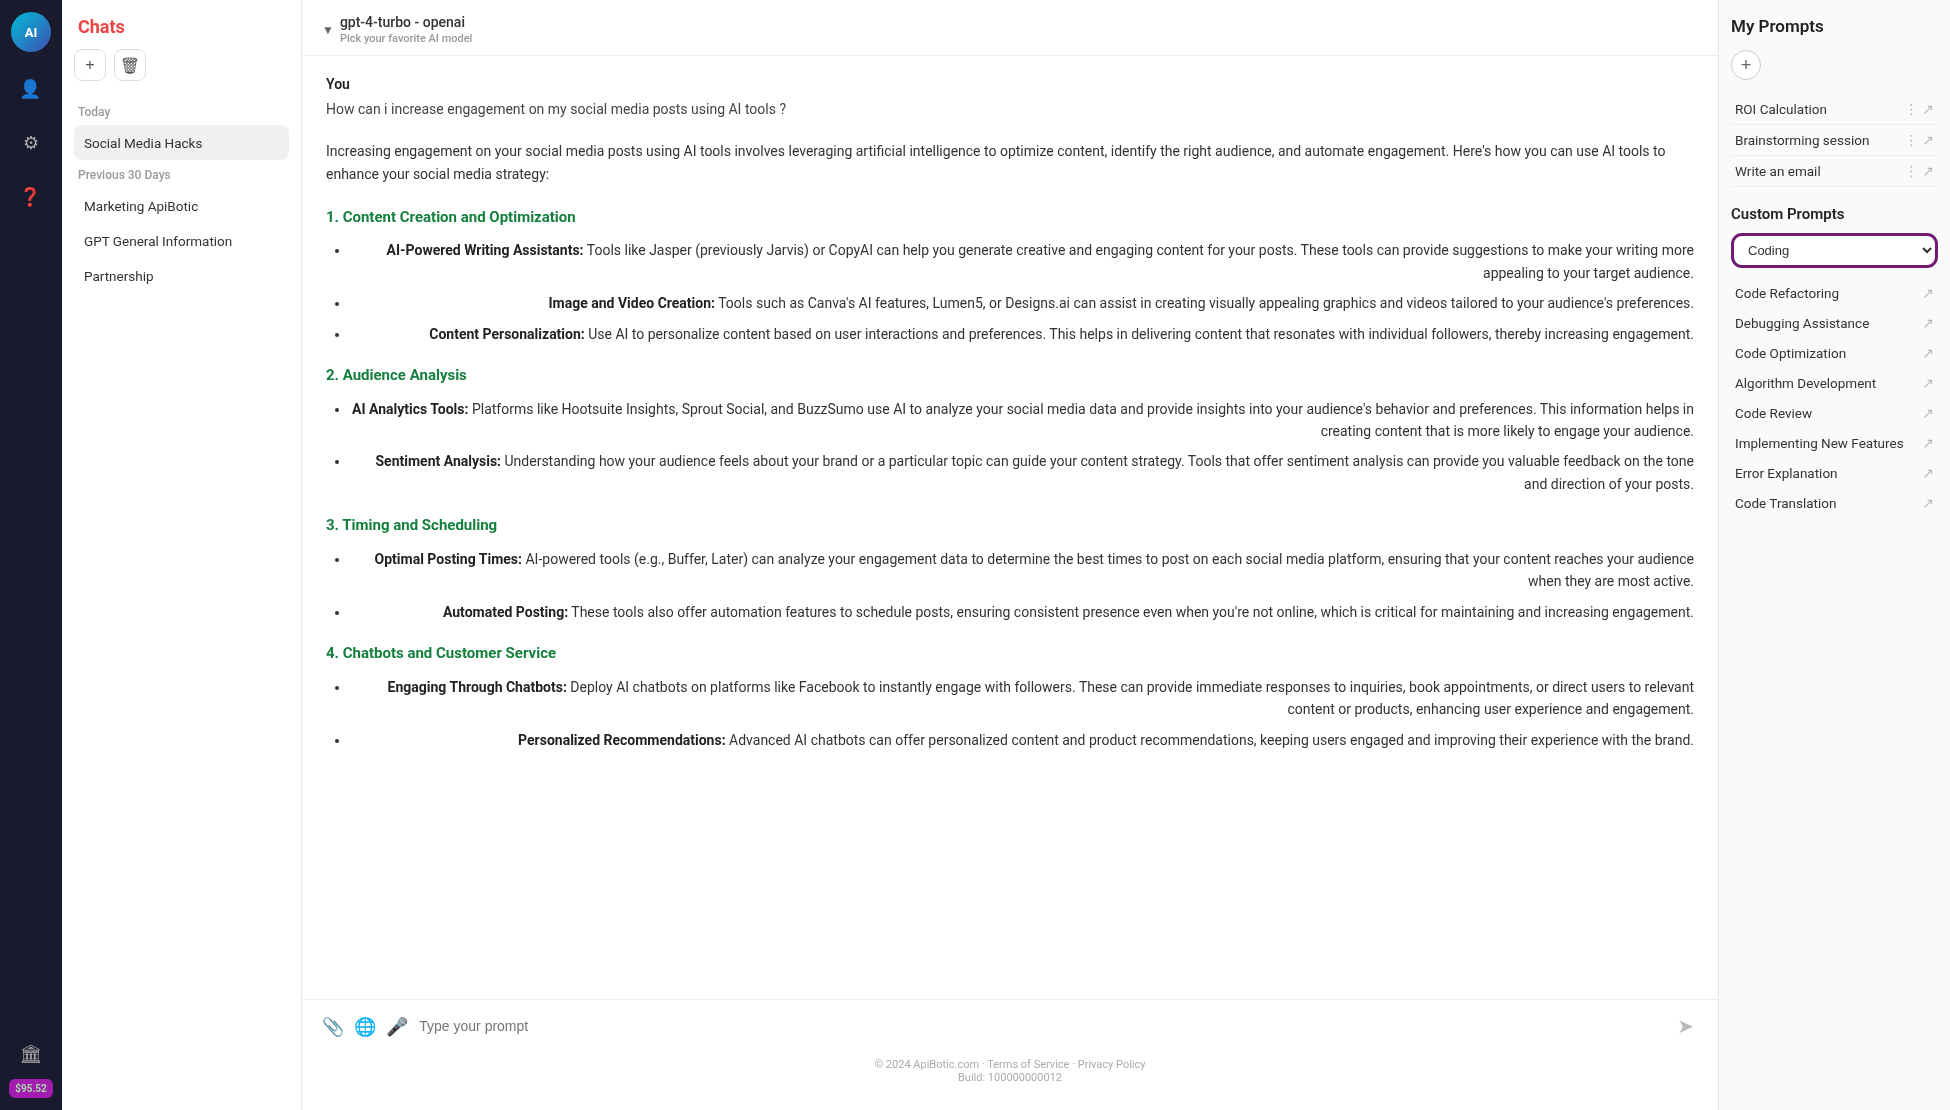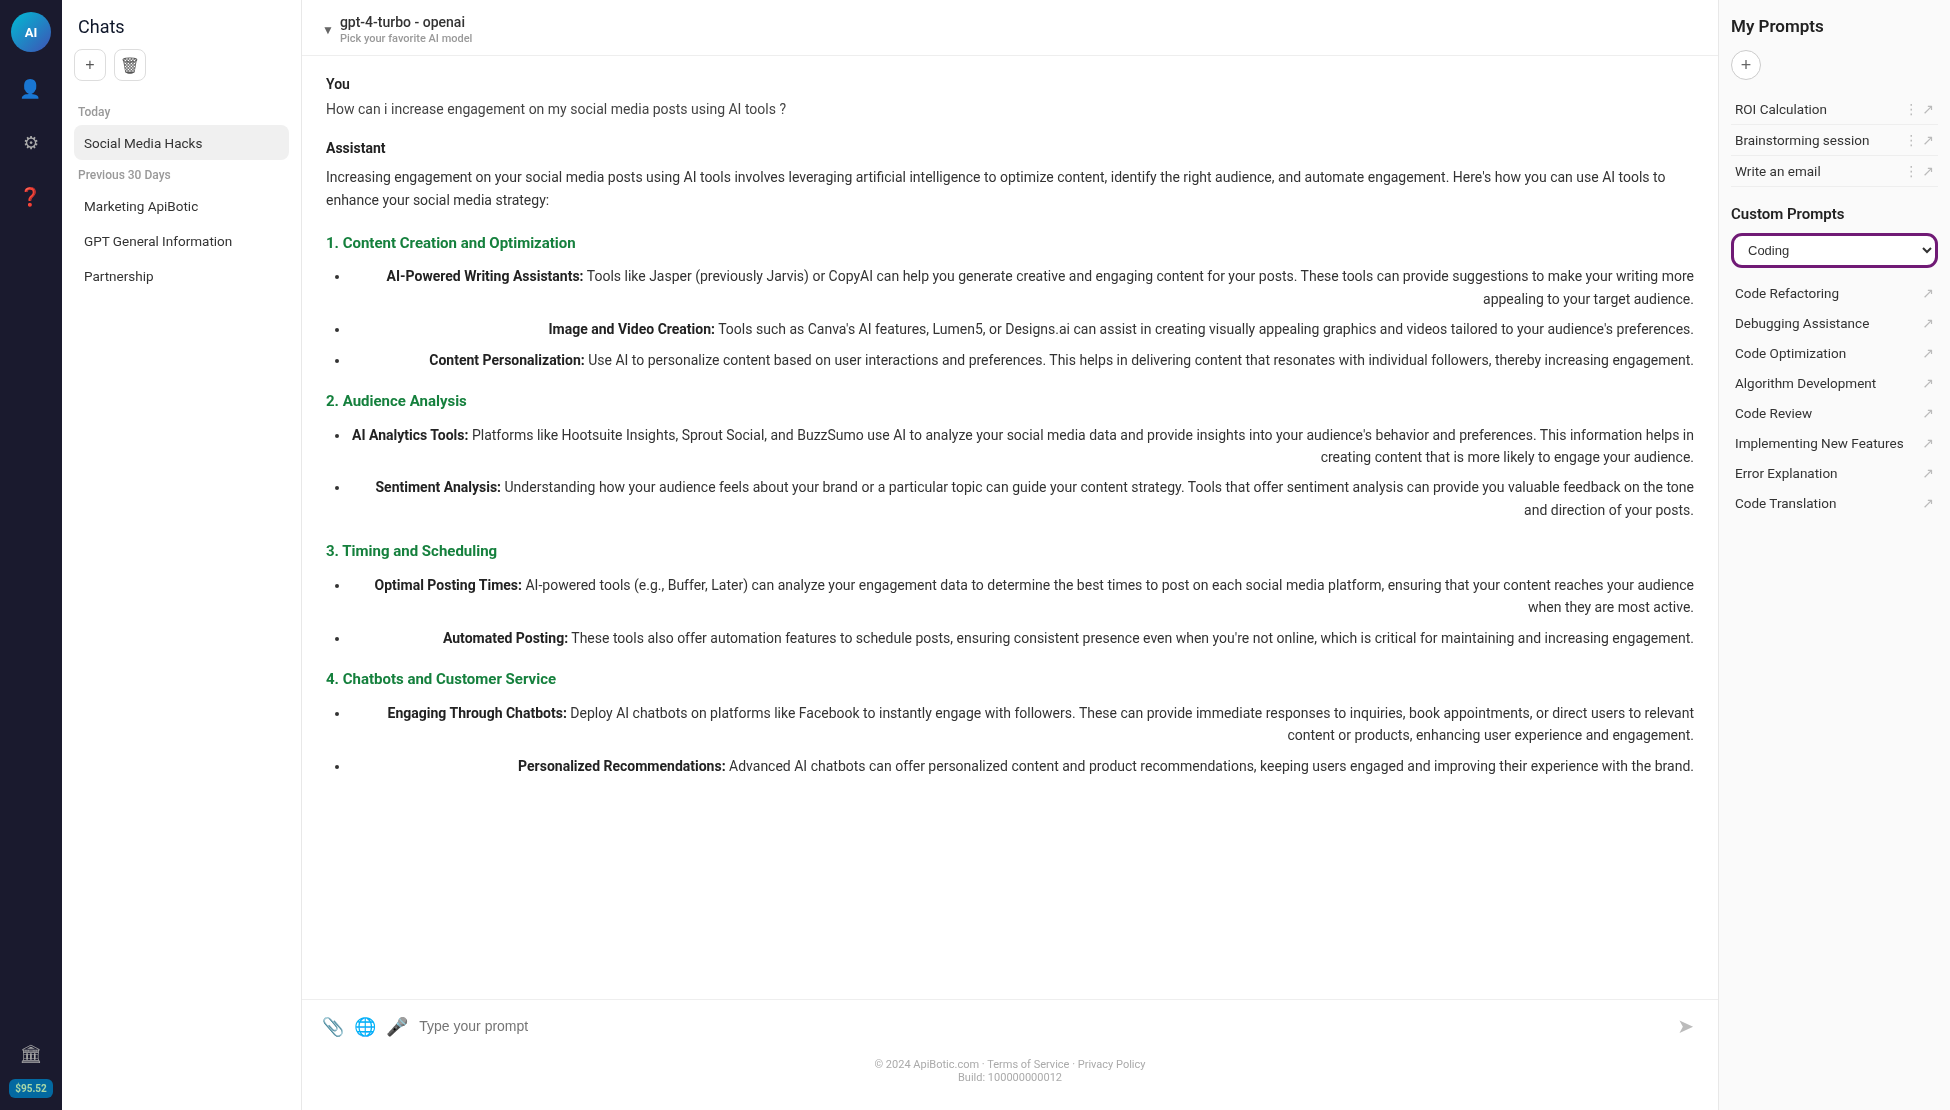--- a/index.html
+++ b/index.html
@@ -34,21 +34,21 @@
     }
     .nav-icon.active { color: white; }
     .nav-bottom {
       margin-top: auto;
       display: flex;
       flex-direction: column;
       align-items: center;
       gap: 8px;
     }
     .nav-credit {
-      background: #0369a1;
+      background: #a21caf;
       color: #a8d8a8;
       font-size: 10px;
       font-weight: bold;
       padding: 4px 6px;
       border-radius: 6px;
       text-align: center;
       cursor: pointer;
     }
 
     
@@ -56,22 +56,22 @@
       width: 240px;
       background: #ffffff;
       border-right: 1px solid #e8e8e8;
       display: flex;
       flex-direction: column;
       flex-shrink: 0;
       padding: 16px 12px;
     }
     .sidebar-title {
       font-size: 18px;
-      font-weight: 400;
-      color: #0f172a;
+      font-weight: 700;
+      color: #ef4444;
       margin-bottom: 12px;
       padding: 0 4px;
     }
     .sidebar-actions {
       display: flex;
       gap: 8px;
       margin-bottom: 16px;
     }
     .sidebar-action-btn {
       width: 32px; height: 32px;
@@ -369,21 +369,20 @@
         <span>gpt-4-turbo - openai</span>
         <span class="model-subtitle">Pick your favorite AI model</span>
       </div>
     </div>
   </div>
 
   <div class="chat-scroll">
     <div class="message-sender">You</div>
     <div class="message-text">How can i increase engagement on my social media posts using AI tools ?</div>
 
-    <div class="assistant-label">Assistant</div>
     <div class="response-text">
       <p>Increasing engagement on your social media posts using AI tools involves leveraging artificial intelligence to optimize content, identify the right audience, and automate engagement. Here's how you can use AI tools to enhance your social media strategy:</p>
 
       <div class="section-heading">1. Content Creation and Optimization</div>
       <ul class="bullet-list">
         <li><strong>AI-Powered Writing Assistants:</strong><span> Tools like Jasper (previously Jarvis) or CopyAI can help you generate creative and engaging content for your posts. These tools can provide suggestions to make your writing more appealing to your target audience.</span></li>
         <li><strong>Image and Video Creation:</strong><span> Tools such as Canva's AI features, Lumen5, or Designs.ai can assist in creating visually appealing graphics and videos tailored to your audience's preferences.</span></li>
         <li><strong>Content Personalization:</strong><span> Use AI to personalize content based on user interactions and preferences. This helps in delivering content that resonates with individual followers, thereby increasing engagement.</span></li>
       </ul>
 

